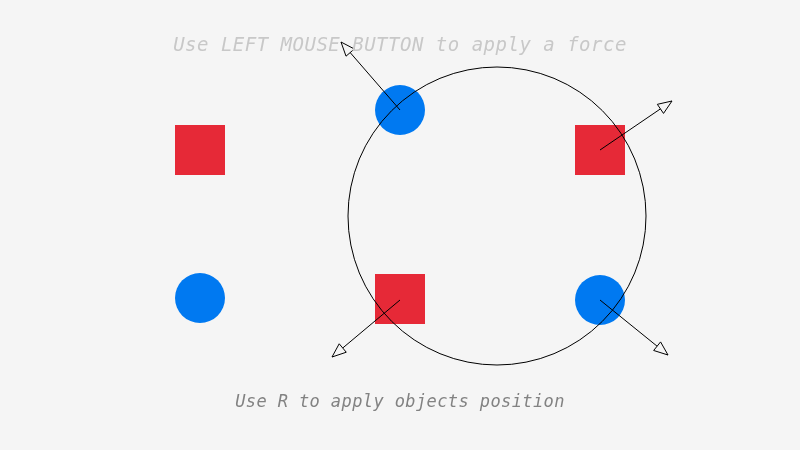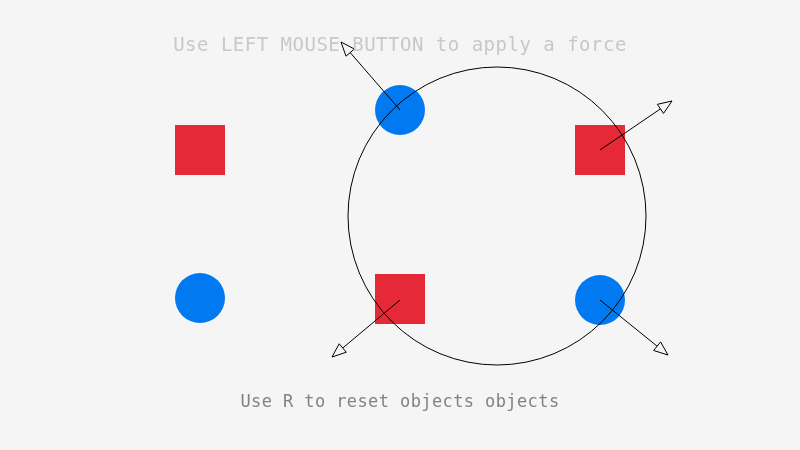--- a/index.html
+++ b/index.html
@@ -20,20 +20,21 @@
     width: 800px;
     height: 450px;
     display: block;
   }
   .hint {
     position: absolute;
     left: 50%;
     transform: translateX(-50%);
     white-space: nowrap;
     pointer-events: none;
+    font-style: italic;
   }
   .hint-top {
     top: 33px;
     font-size: 19px;
     letter-spacing: 0.5px;
   }
   .hint-bottom {
     top: 391px;
     font-size: 17px;
     letter-spacing: 0.4px;
@@ -62,14 +63,14 @@
       <g>
         <line x1="400" y1="300" x2="332" y2="357" stroke="#000000" stroke-width="1"></line>
         <polygon points="332,357 339.1959937235945,343.7913787877012 346.26238066908195,352.221454441967" fill="#f5f5f5" stroke="#000000" stroke-width="1" stroke-linejoin="miter"></polygon>
       </g>
       <g>
         <line x1="600" y1="300" x2="668" y2="355" stroke="#000000" stroke-width="1"></line>
         <polygon points="668,355 653.6560641197927,350.4721414040956 660.5736258635357,341.9195196118318" fill="#f5f5f5" stroke="#000000" stroke-width="1" stroke-linejoin="miter"></polygon>
       </g>
     </svg>
   <div class="hint hint-top" style="color: rgb(200, 200, 200);">Use LEFT MOUSE BUTTON to apply a force</div>
-  <div class="hint hint-bottom" style="color: rgb(130, 130, 130);">Use R to reset objects objects</div>
+  <div class="hint hint-bottom" style="color: rgb(130, 130, 130);">Use R to apply objects position</div>
 </div>
 
 </body></html>

